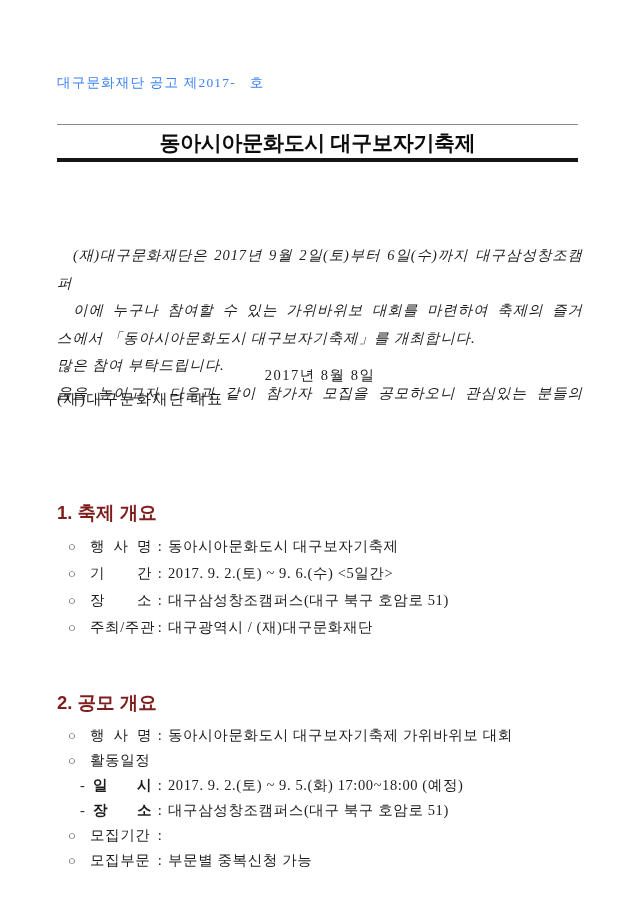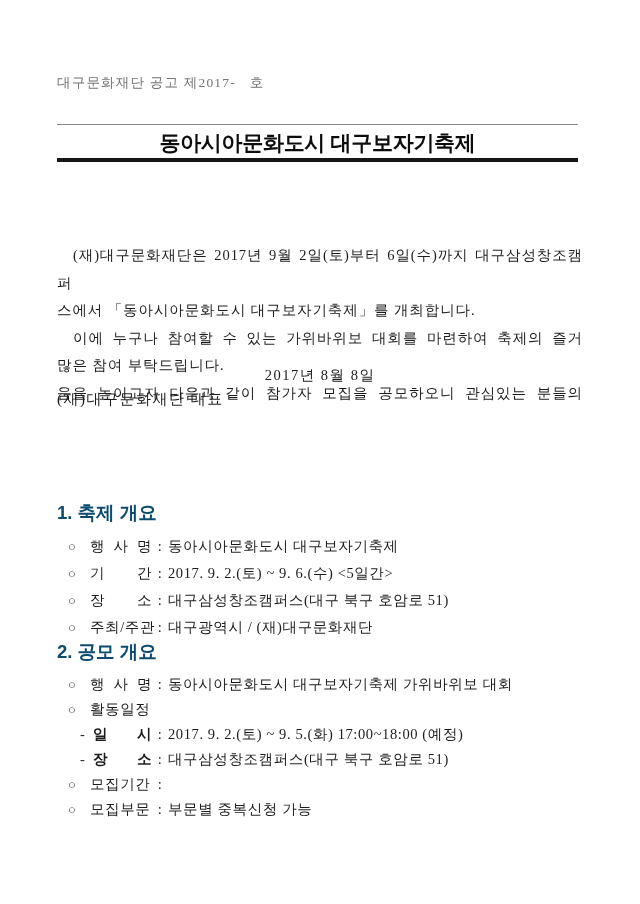--- a/index.html
+++ b/index.html
@@ -5,57 +5,57 @@
   html,body{margin:0;padding:0;}
   body{background:#e8e8e8;}
   .page{
     position:relative; width:640px; height:904px; margin:0 auto;
     background:#ffffff; color:#1c1c1c; overflow:hidden;
     font-family:"Liberation Serif","DejaVu Serif",serif;
   }
   
   .doc-number{
     position:absolute; left:57px; top:74px;
-    font-size:13.5px; letter-spacing:1.2px; white-space:pre; color:#737373;
+    font-size:13.5px; letter-spacing:1.2px; white-space:pre; color:#3b82f6;
   }
   
   .title-block{
     position:absolute; left:57px; top:124px; width:521px;
     border-top:1px solid #8a8a8a; border-bottom:4px solid #161616;
     padding:5px 0 2px 0; text-align:center;
   }
   .title-line{
     font-family:"Liberation Sans","DejaVu Sans",sans-serif;
     font-weight:800; font-size:21px; line-height:26px;
     letter-spacing:-0.3px; color:#0d0d0d; white-space:pre;
   }
   
   .body-par{
     position:absolute; left:57px; top:242px; width:526px;
-    font-size:14.5px; line-height:27.5px; letter-spacing:0.9px;
+    font-size:14.5px; line-height:27.5px; letter-spacing:0.9px;font-style:italic;
   }
   .body-line{white-space:normal;}
   .body-line.just{text-align:justify; text-align-last:justify;}
   .body-line.indent{text-indent:16px;}
   
   .date-line{
     position:absolute; left:57px; top:366px; width:526px;
     text-align:center; font-size:14.5px; letter-spacing:1.5px;
   }
   .sig-line{
     position:absolute; left:57px; top:390px; width:526px;
     text-align:left; font-size:15px; letter-spacing:1.5px;
   }
   
   .section{position:absolute; left:57px; width:526px;}
   .section-1{top:501px;}
-  .section-2{top:640px;}
+  .section-2{top:691px;}
   .section-heading{
     font-family:"Liberation Sans","DejaVu Sans",sans-serif;
-    font-weight:800; font-size:18.5px; line-height:23px; color:#0c4a6e;
+    font-weight:800; font-size:18.5px; line-height:23px; color:#7f1d1d;
     margin-bottom:9px; white-space:pre;
   }
   .items{font-size:14.5px; letter-spacing:0.6px;}
   .section-1 .item-row{line-height:27px;}
   .section-2 .item-row{line-height:25px;}
   .item-row{display:flex; align-items:baseline; margin-left:11px;}
   .item-row.sub{margin-left:23px;}
   .bullet{width:22px; flex:0 0 22px; font-size:13px; color:#2a2a2a;}
   .item-row.sub .bullet{width:13px; flex:0 0 13px; font-size:14.5px;}
   .label{
@@ -73,22 +73,22 @@
 <div class="page">
 
   <div class="doc-number">대구문화재단 공고 제2017-   호</div>
 
   <div class="title-block">
     <div class="title-line">동아시아문화도시 대구보자기축제</div>
   </div>
 
   <div class="body-par">
     <div class="body-line just indent">(재)대구문화재단은 2017년 9월 2일(토)부터 6일(수)까지 대구삼성창조캠퍼</div>
+    <div class="body-line just indent">이에 누구나 참여할 수 있는 가위바위보 대회를 마련하여 축제의 즐거</div>
     <div class="body-line">스에서 「동아시아문화도시 대구보자기축제」를 개최합니다.</div>
-    <div class="body-line just indent">이에 누구나 참여할 수 있는 가위바위보 대회를 마련하여 축제의 즐거</div>
     <div class="body-line">많은 참여 부탁드립니다.</div>
     <div class="body-line just">움을 높이고자 다음과 같이 참가자 모집을 공모하오니 관심있는 분들의</div>
   </div>
 
   <div class="date-line">2017년 8월 8일</div>
   <div class="sig-line">(재)대구문화재단 대표</div>
 
   <div class="section section-1">
     <div class="section-heading">1. 축제 개요</div>
     <div class="items">

